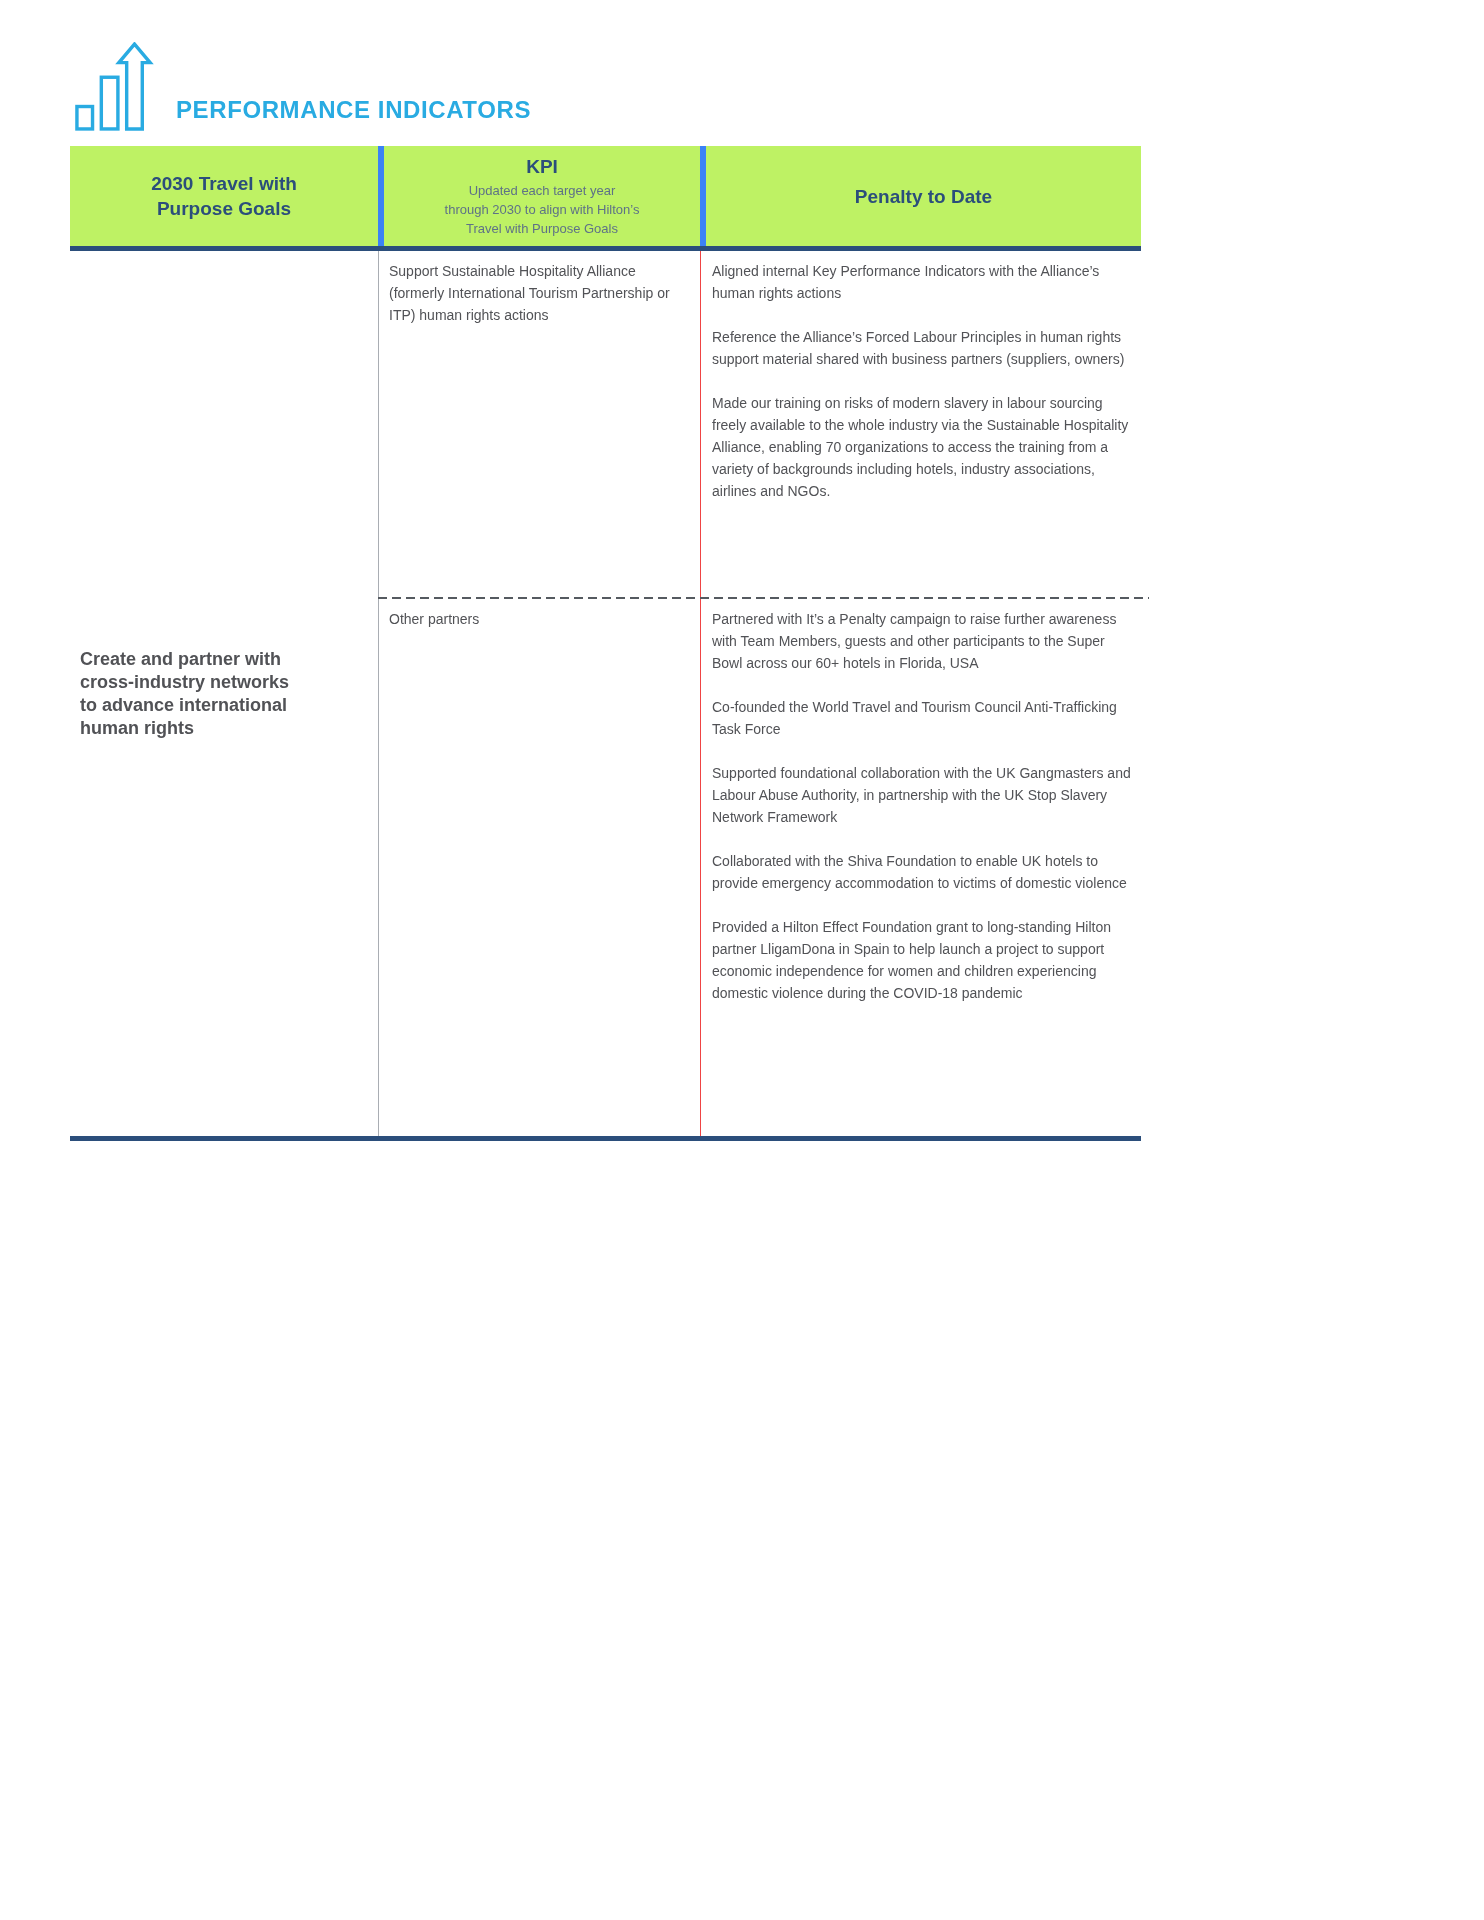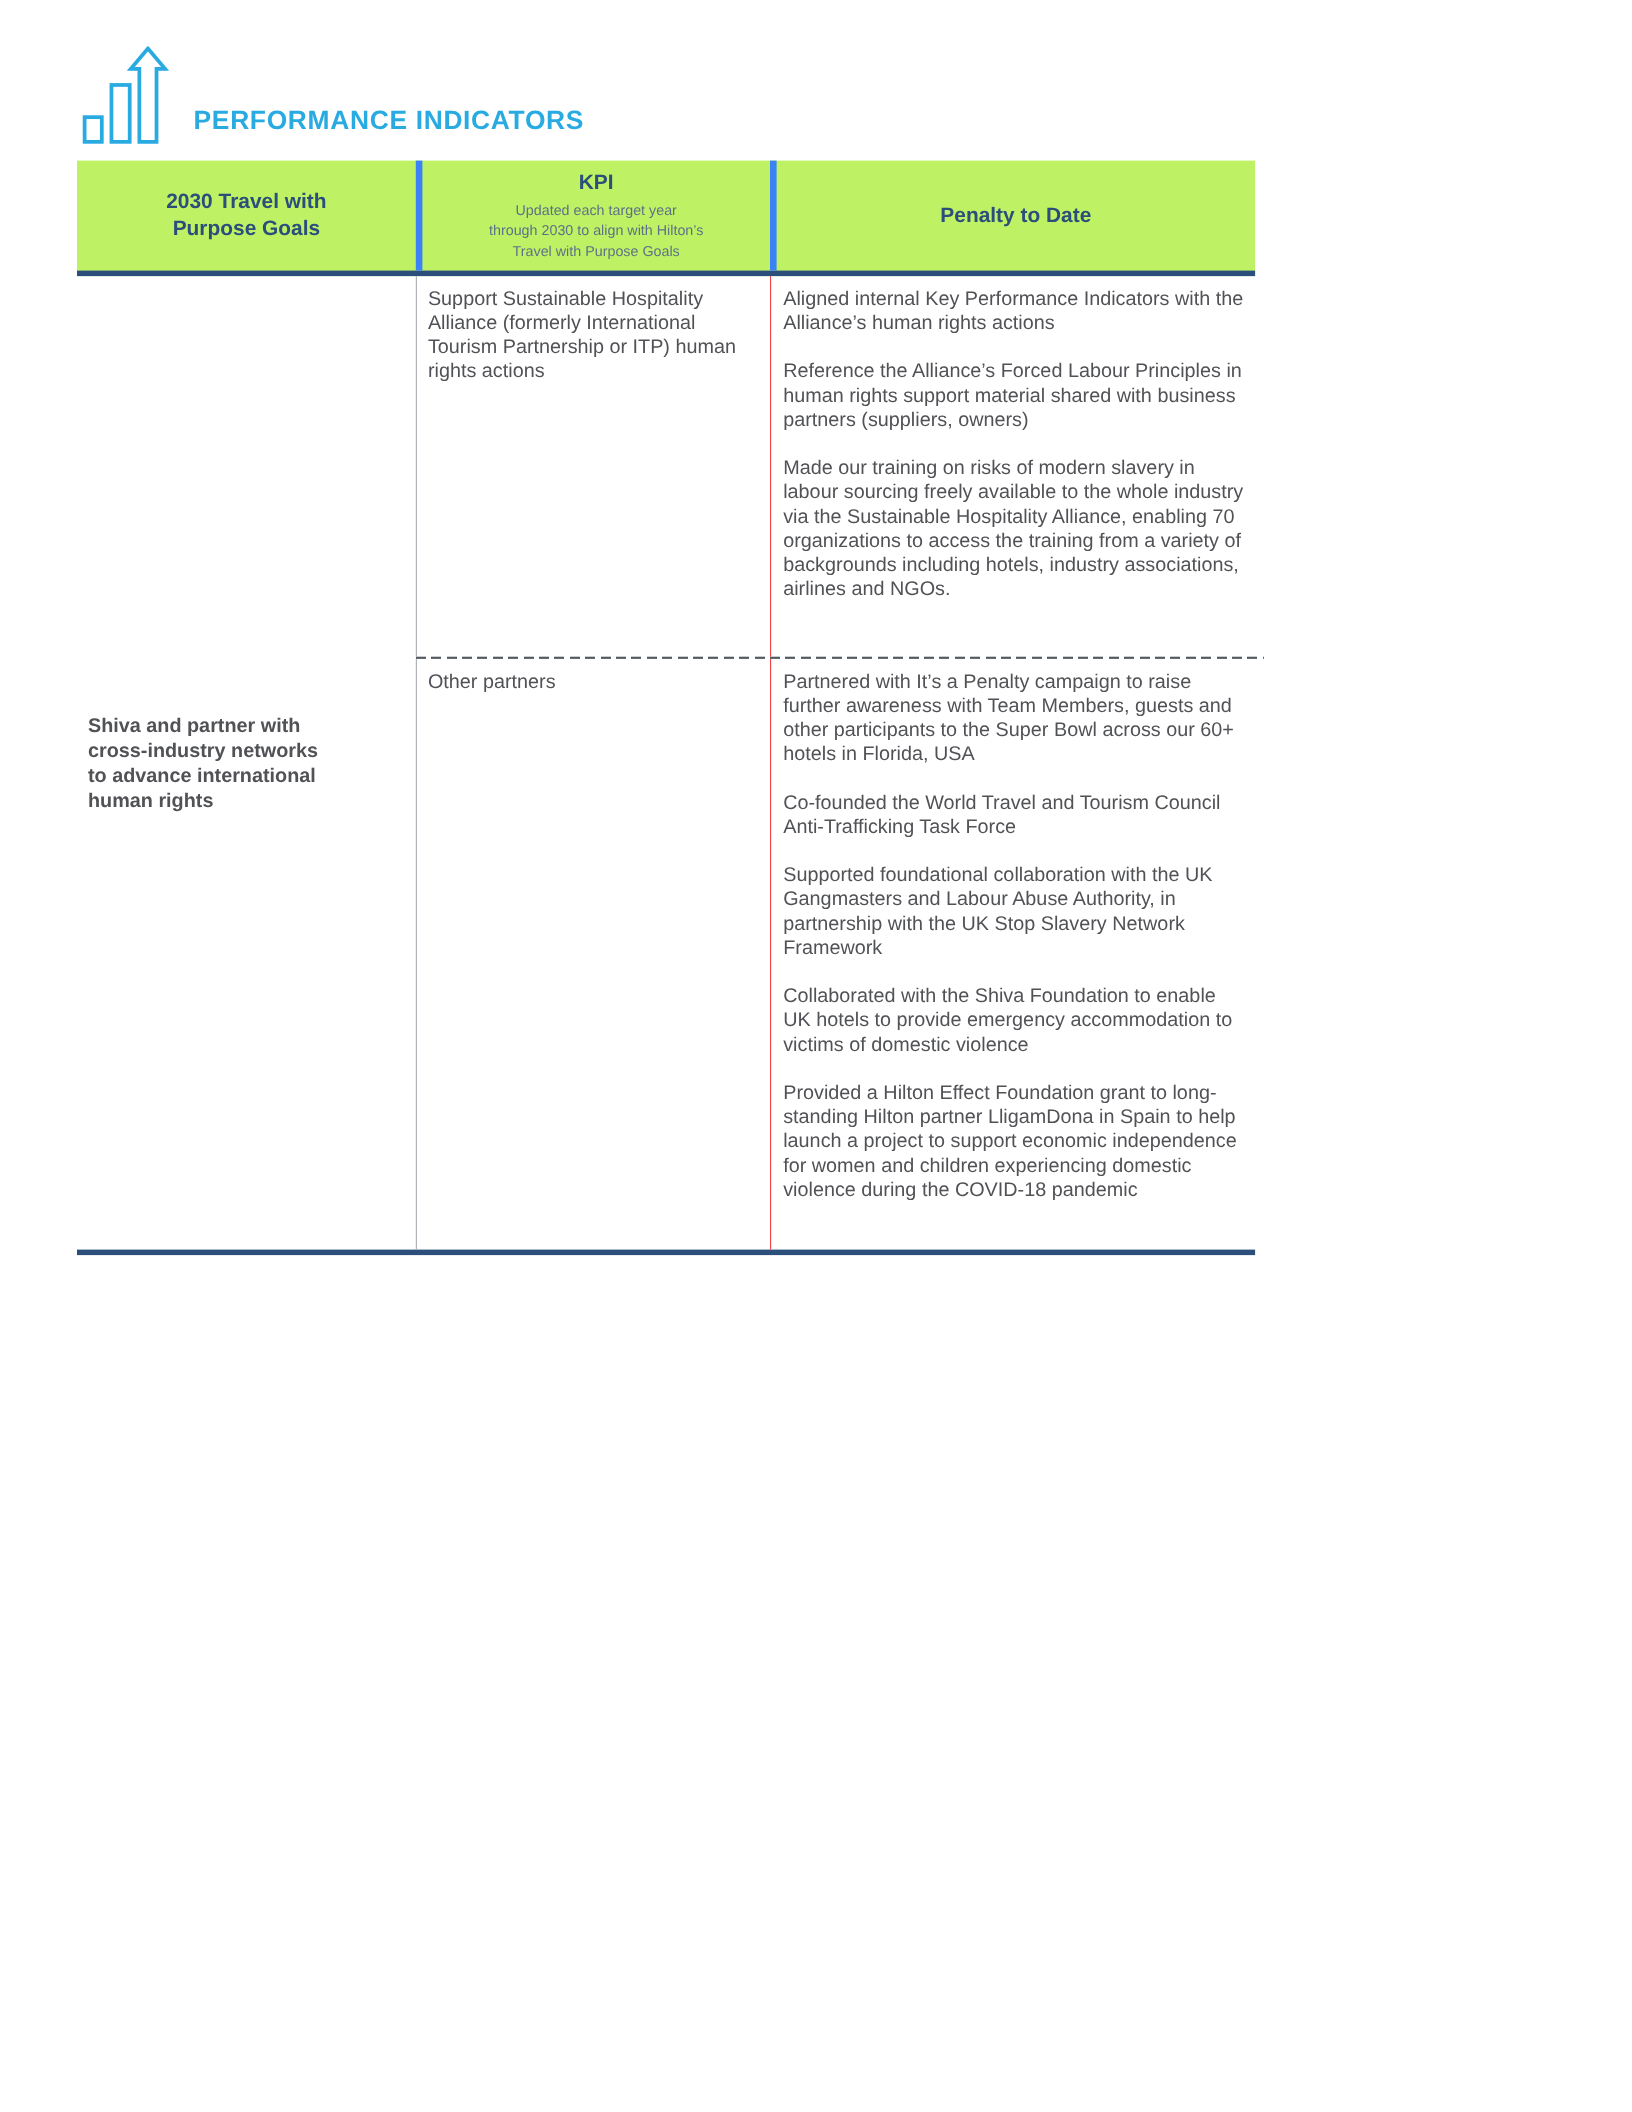--- a/index.html
+++ b/index.html
@@ -87,21 +87,21 @@
   .kpi-cell {
     border-left: 1px solid #A9ADB3;
     padding: 9px 20px 9px 10px;
   }
   .prog-cell {
     border-left: 1px solid #ef4444;
     padding: 9px 10px 9px 11px;
   }
   .kpi-cell p, .prog-cell p {
     margin: 0 0 22px 0;
-    font-size: 18px;
+    font-size: 14px;
     line-height: 22px;
   }
   .kpi-cell p:last-child, .prog-cell p:last-child { margin-bottom: 0; }
 
   .dashed-divider {
     height: 2px;
     width: 771px;
     background-image: repeating-linear-gradient(90deg, #555A60 0 9px, transparent 9px 14px);
   }
 </style>
@@ -138,21 +138,21 @@
       </div>
       <div class="th">
         <div class="th-title">Penalty to Date</div>
       </div>
     </div>
 
     <div class="tbody">
 
       <div class="goal-cell">
         <div class="goal-text">
-          <div>Shiva and partner with</div>
+          <div>Create and partner with</div>
           <div>cross-industry networks</div>
           <div>to advance international</div>
           <div>human rights</div>
         </div>
       </div>
 
       <div class="rows">
 
         <div class="krow krow-1">
           <div class="kpi-cell">

